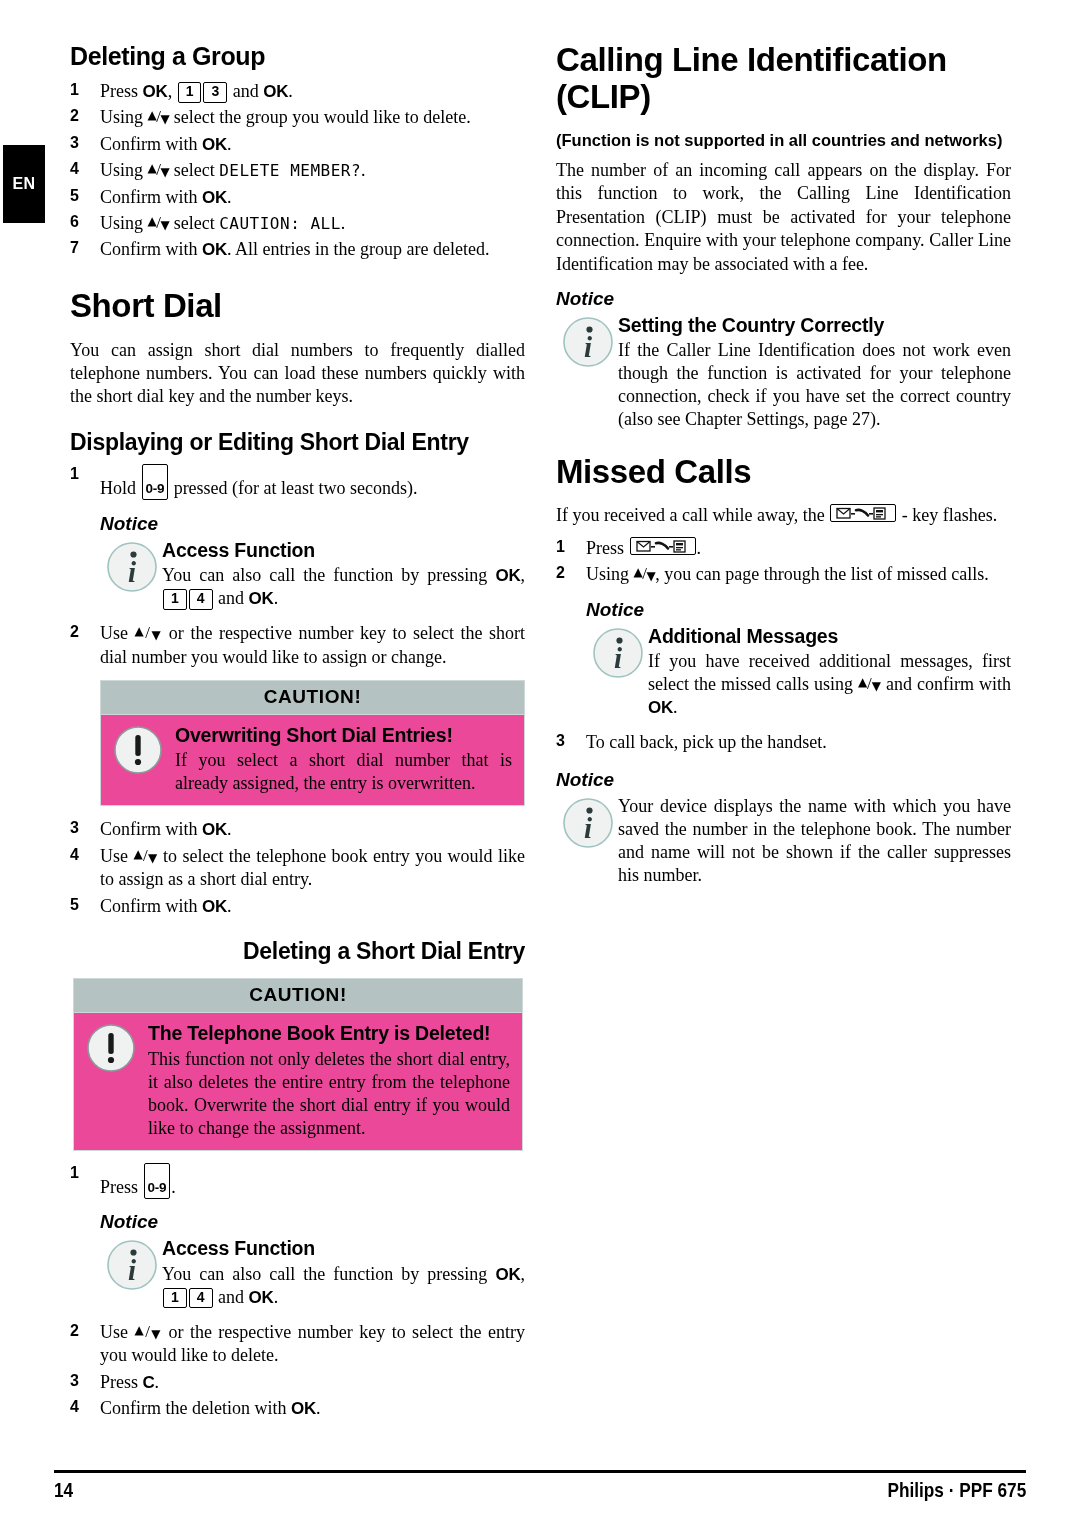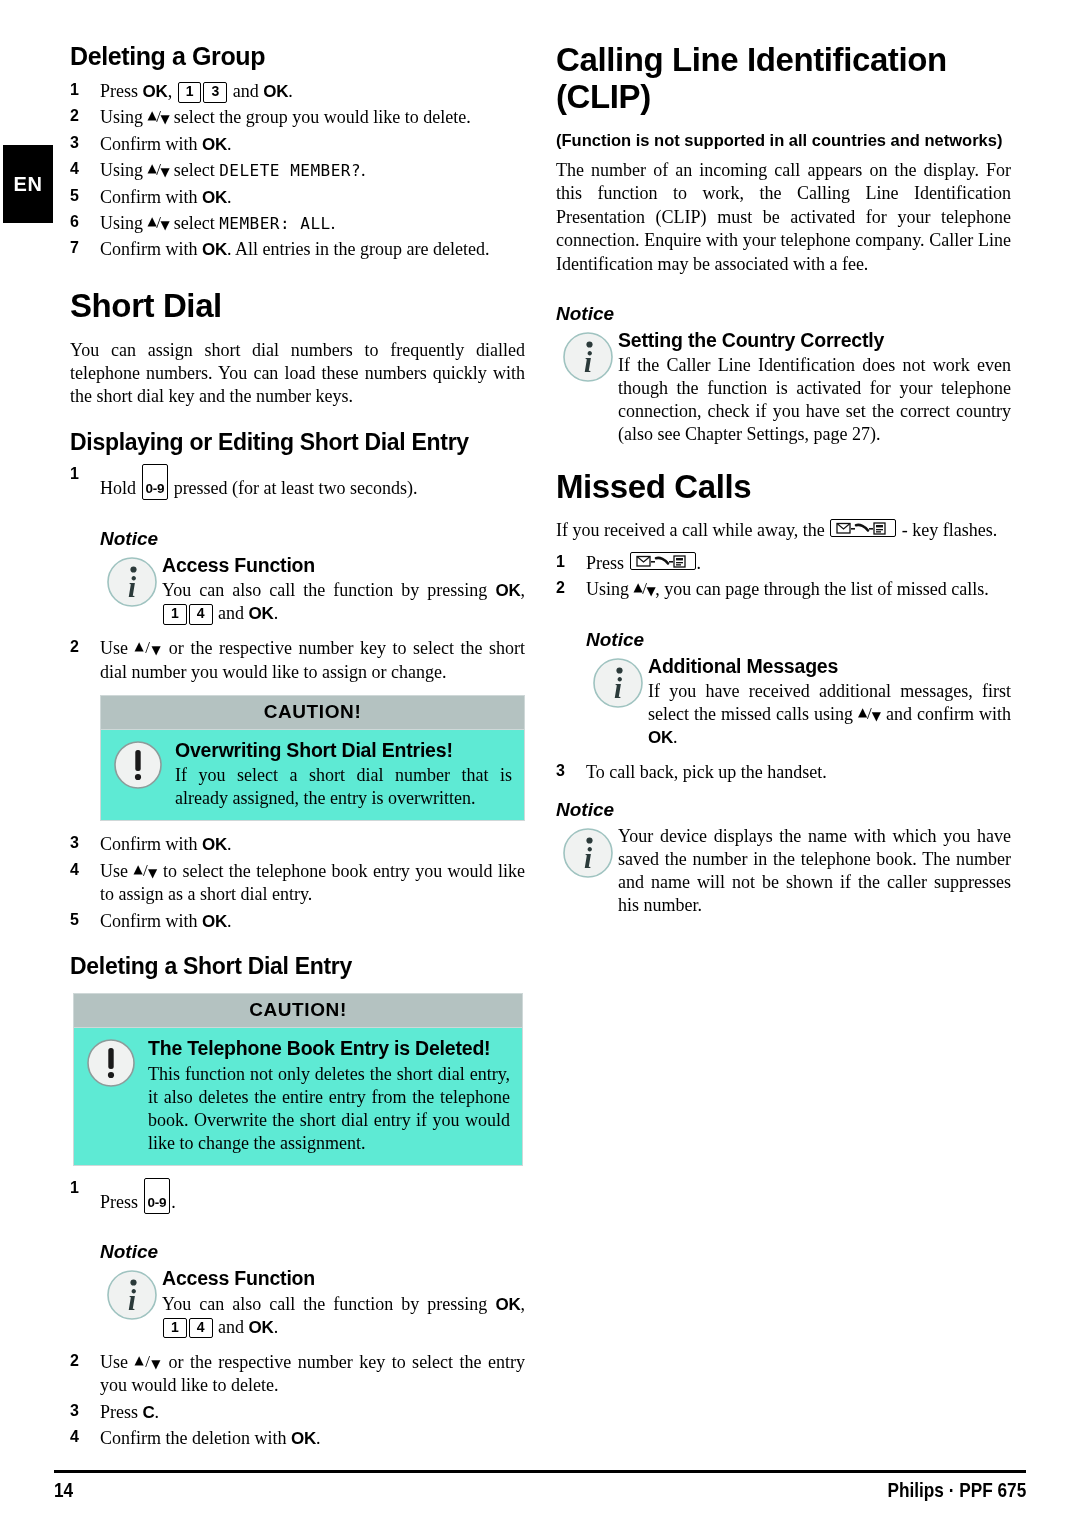--- a/index.html
+++ b/index.html
@@ -14,27 +14,27 @@
     font-family: "Liberation Serif", serif;
     color: #000000;
     overflow: hidden;
   }
 
   
   .lang-tab {
     position: absolute;
     left: 3px;
     top: 145px;
-    width: 50px;
+    width: 42px;
     height: 78px;
     background: #000000;
     color: #ffffff;
     font-family: "Liberation Sans", sans-serif;
     font-weight: bold;
-    font-size: 20px;
+    font-size: 16px;
     letter-spacing: 0.5px;
     display: flex;
     align-items: center;
     justify-content: center;
   }
 
   
   .page {
     position: absolute;
     left: 0; top: 0;
@@ -155,21 +155,21 @@
     vertical-align: -1px;
   }
   .key.glyph svg { display: block; }
 
   
   .notice-label {
     font-family: "Liberation Sans", sans-serif;
     font-weight: bold;
     font-style: italic;
     font-size: 19px;
-    margin: 27px 0 4px 0;
+    margin: 12px 0 4px 0;
     padding-left: 30px;
   }
   .notice {
     position: relative;
     padding-left: 92px;
     min-height: 56px;
     margin-bottom: 12px;
   }
   .notice .icon-i {
     position: absolute;
@@ -189,21 +189,21 @@
   .notice p {
     font-size: 18px;
     line-height: 1.28;
     margin: 0;
     text-align: justify;
   }
 
   
   .caution {
     border: 1.5px solid #cfd8d8;
-    background: #5eead4;
+    background: #ec4899;
     margin: 11px 0 12px 0;
     box-sizing: border-box;
   }
   .caution.indent { margin-left: 30px; width: 425px; }
   .caution.full   { margin-left: 3px;  width: 450px; }
   .caution .chead {
     background: #b4c2c1;
     text-align: center;
     font-family: "Liberation Sans", sans-serif;
     font-weight: bold;
@@ -280,21 +280,21 @@
   <div class="col col-left">
 
     <h1 class="sec first" style="font-size:25px;margin-bottom:10px;">Deleting a Group</h1>
 
     <ol class="steps">
       <li><span class="num">1</span><span>Press <b class="ok">OK</b>, <span class="key">1</span><span class="key">3</span> and <b class="ok">OK</b>.</span></li>
       <li><span class="num">2</span><span>Using <span class="arrows"><span class="up">▲</span><span class="sl">/</span><span class="dn">▼</span></span> select the group you would like to delete.</span></li>
       <li><span class="num">3</span><span>Confirm with <b class="ok">OK</b>.</span></li>
       <li><span class="num">4</span><span>Using <span class="arrows"><span class="up">▲</span><span class="sl">/</span><span class="dn">▼</span></span> select <span class="lcd">DELETE MEMBER?</span>.</span></li>
       <li><span class="num">5</span><span>Confirm with <b class="ok">OK</b>.</span></li>
-      <li><span class="num">6</span><span>Using <span class="arrows"><span class="up">▲</span><span class="sl">/</span><span class="dn">▼</span></span> select <span class="lcd">MEMBER: ALL</span>.</span></li>
+      <li><span class="num">6</span><span>Using <span class="arrows"><span class="up">▲</span><span class="sl">/</span><span class="dn">▼</span></span> select <span class="lcd">CAUTION: ALL</span>.</span></li>
       <li><span class="num">7</span><span>Confirm with <b class="ok">OK</b>. All entries in the group are deleted.</span></li>
     </ol>
 
     <h1 class="sec" style="margin-top:26px;">Short Dial</h1>
 
     <p class="body">You can assign short dial numbers to frequently dialled telephone numbers. You can load these numbers quickly with the short dial key and the number keys.</p>
 
     <h2 class="sub">Displaying or Editing Short Dial Entry</h2>
 
     <ol class="steps">
@@ -332,21 +332,21 @@
         <p>If you select a short dial number that is already assigned, the entry is overwritten.</p>
       </div>
     </div>
 
     <ol class="steps">
       <li><span class="num">3</span><span><span>Confirm with </span><b class="ok">OK</b><span>.</span></span></li>
       <li class="wrap"><span class="num">4</span><span><span>Use </span><span class="arrows"><span class="up">▲</span><span class="sl">/</span><span class="dn">▼</span></span><span> to select the telephone book entry you would like to assign as a short dial entry.</span></span></li>
       <li><span class="num">5</span><span><span>Confirm with </span><b class="ok">OK</b><span>.</span></span></li>
     </ol>
 
-    <h2 class="sub" style="margin-top:20px;margin-bottom:14px;">Deleting a Short Dial Entry</h2>
+    <h2 class="sub" style="margin-top:20px;margin-bottom:14px;text-align:right;">Deleting a Short Dial Entry</h2>
 
     <div class="caution full">
       <div class="chead">CAUTION!</div>
       <div class="cbody">
         <span class="icon-excl">
           <svg viewBox="0 0 50 50" width="50" height="50">
             <circle cx="25" cy="25" r="23" fill="#f0f2f1" stroke="#8d9b9a" stroke-width="1.6"></circle>
             <rect x="22.3" y="10" width="5.4" height="21" rx="2.5" fill="#1a1a1a"></rect>
             <circle cx="25" cy="37" r="3.1" fill="#1a1a1a"></circle>
           </svg>

